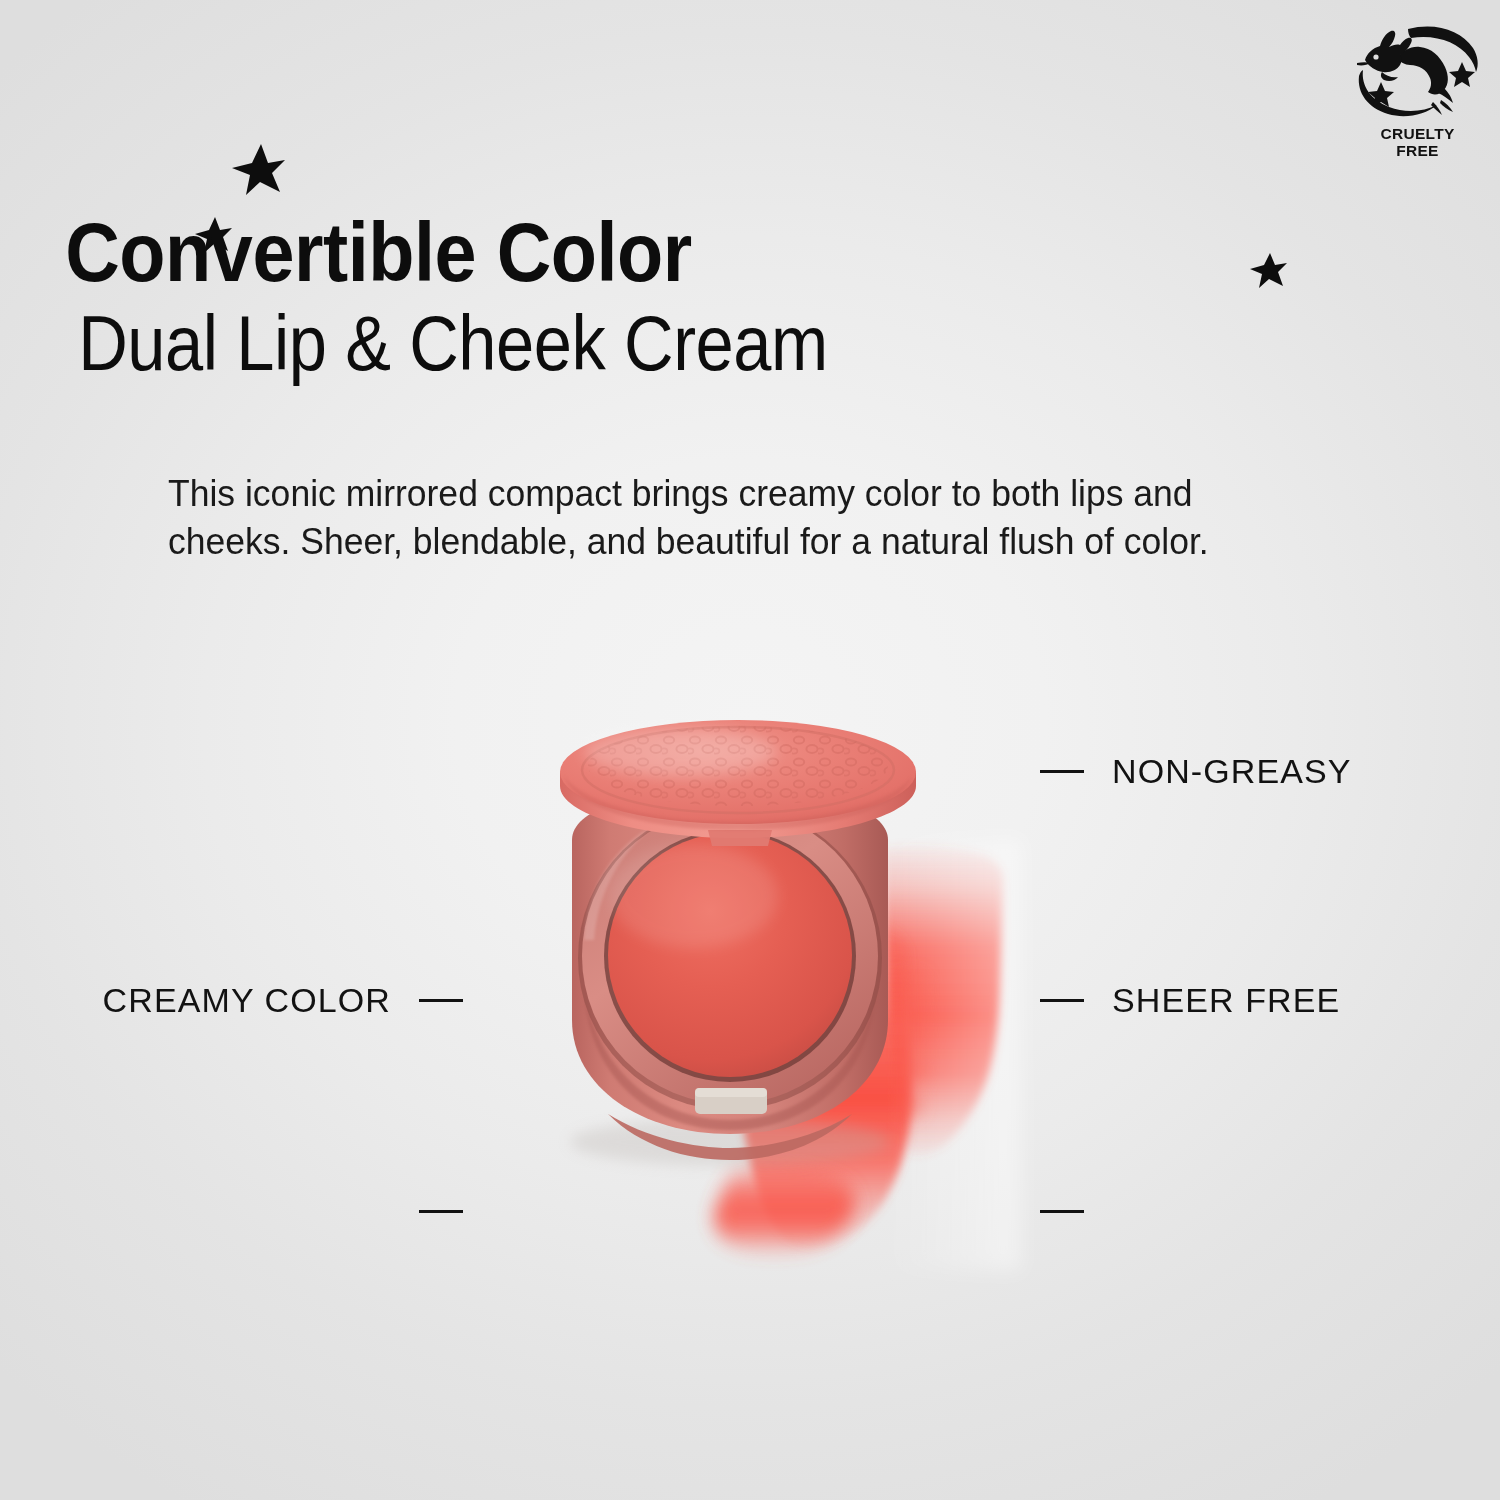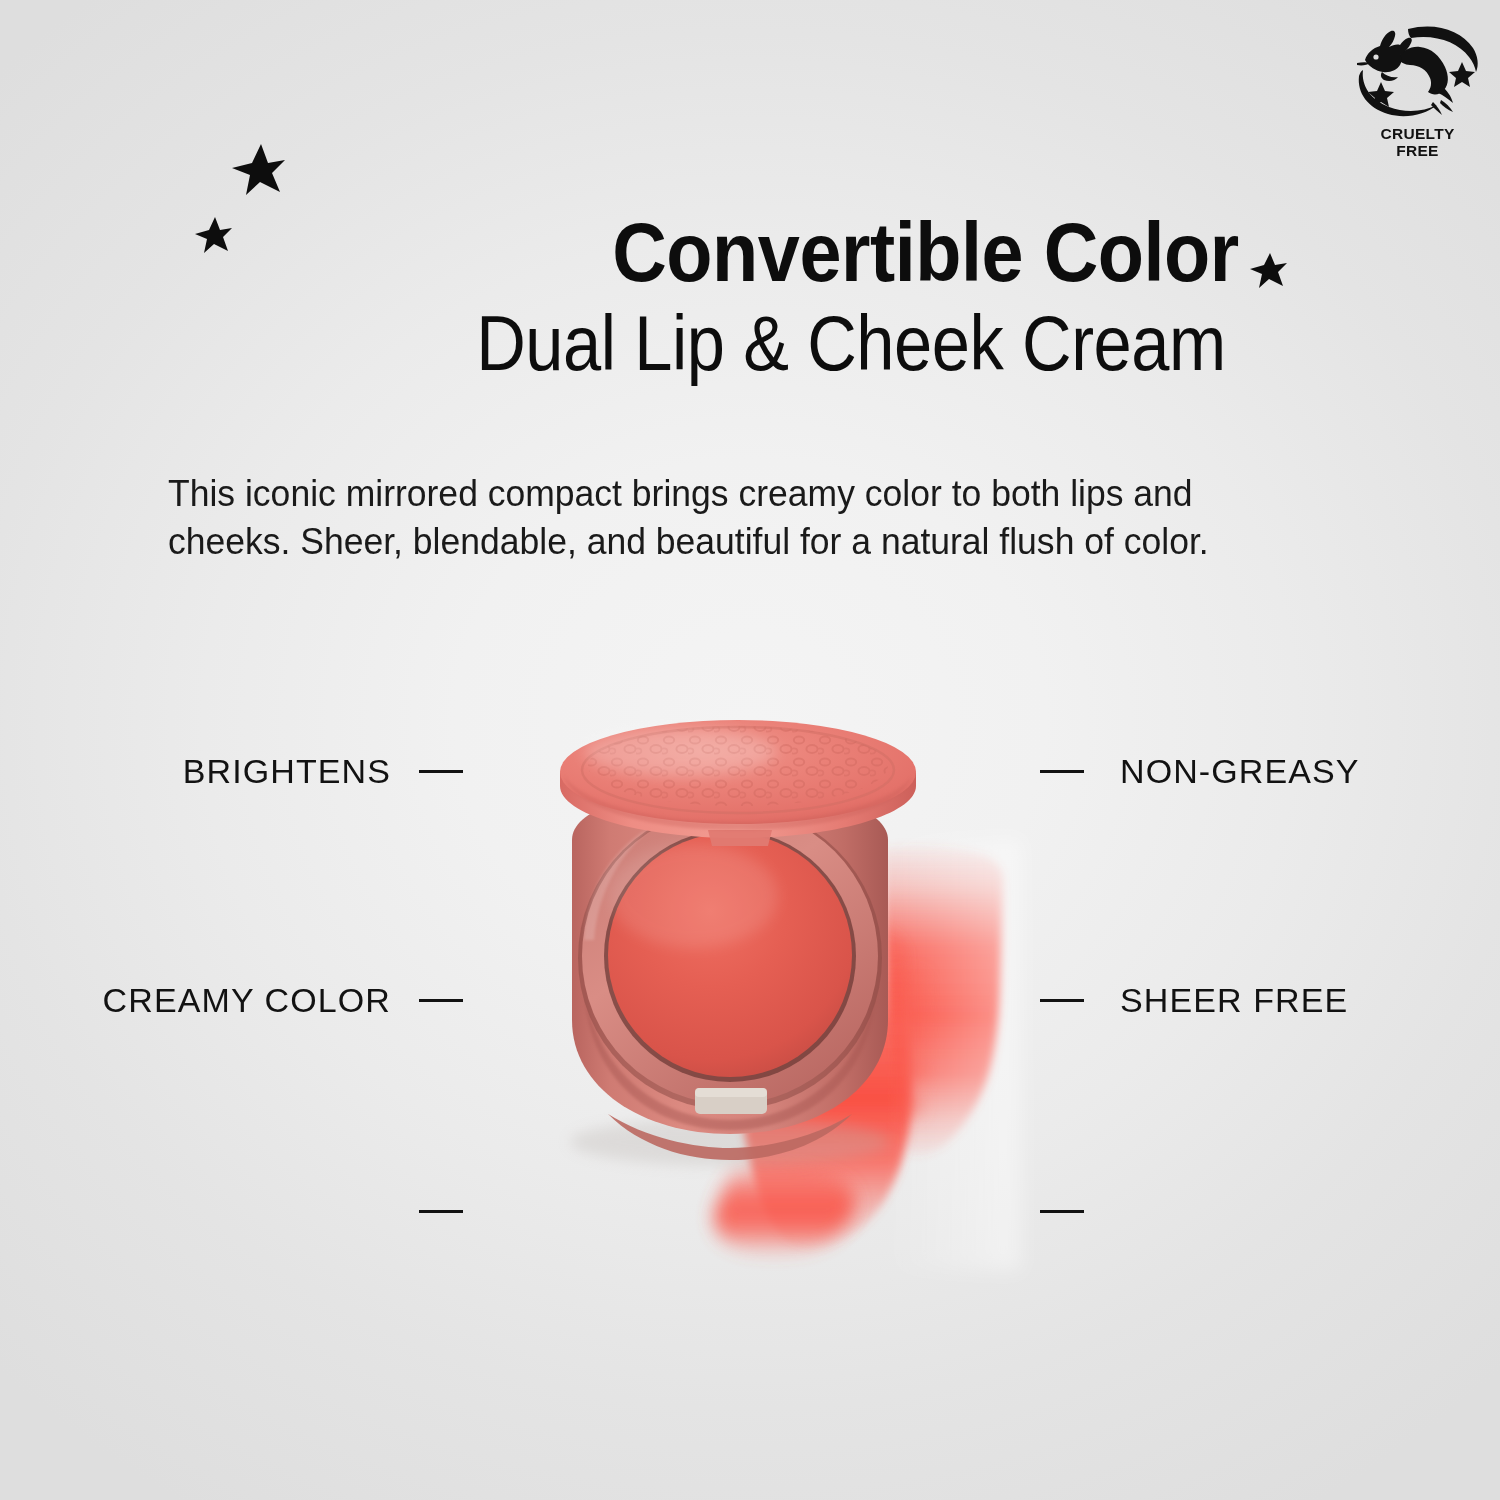--- a/index.html
+++ b/index.html
@@ -50,21 +50,21 @@
 
   
   .star { position: absolute; }
 
   
   #headline {
     position: absolute;
     left: 0;
     top: 210px;
     width: 1304px;
-    text-align: right;
+    text-align: left;
     color: #0d0d0d;
   }
   #title-main {
     display: block;
     font-size: 84px;
     font-weight: bold;
     line-height: 1.0;
     letter-spacing: -0.5px;
     transform: scaleX(0.9);
     transform-origin: 50% 50%;
@@ -97,21 +97,21 @@
   .feature {
     position: absolute;
     display: flex;
     align-items: center;
     font-size: 34px;
     letter-spacing: 1.1px;
     color: #121212;
     white-space: nowrap;
   }
   .feature.left  { justify-content: flex-end; right: 1037px; }
-  .feature.right { justify-content: flex-start; left: 1040px; gap: 8px; }
+  .feature.right { justify-content: flex-start; left: 1040px; }
   .feature .dash {
     display: inline-block;
     width: 44px;
     height: 3px;
     background: #121212;
   }
   .feature.left  .dash { margin-left: 28px; }
   .feature.right .dash { margin-right: 28px; }
 
   .row-1 { top: 752px; }
@@ -193,24 +193,20 @@
     <path d="M22 3 L27 15 L39 13 L30 22 L35 36 L21 29 L11 38 L14 24 L2 19 L16 15 Z" fill="#0d0d0d"></path>
   </svg>
 
   <div id="headline">
     <span id="title-main">Convertible Color</span>
     <span id="title-sub">Dual Lip &amp; Cheek Cream</span>
   </div>
 
   <div id="description">This iconic mirrored compact brings creamy color to both lips and cheeks. Sheer, blendable, and beautiful for a natural flush of color.</div>
 
-  <div class="feature left row-1">
-    <span>BRIGHTENS</span>
-    <span class="dash"></span>
-  </div>
   <div class="feature left row-2">
     <span>CREAMY COLOR</span>
     <span class="dash"></span>
   </div>
   <div class="feature left row-3">
     <span class="dash"></span>
   </div>
 
   <div class="feature right row-1">
     <span class="dash"></span>

